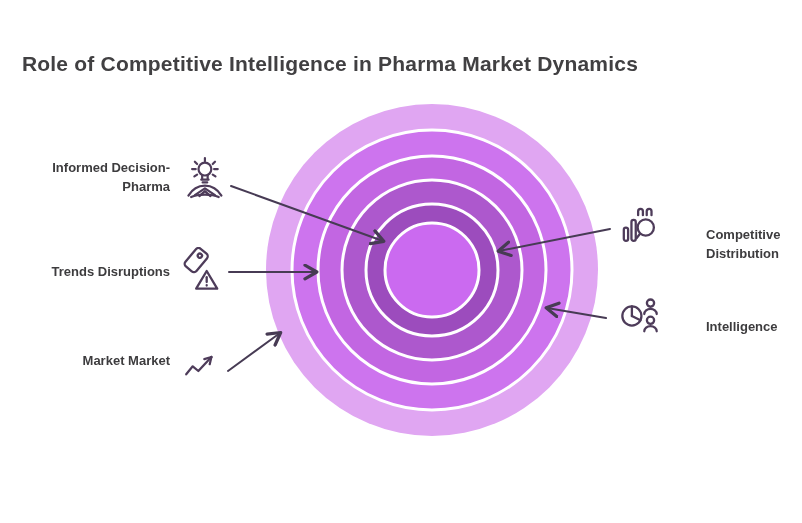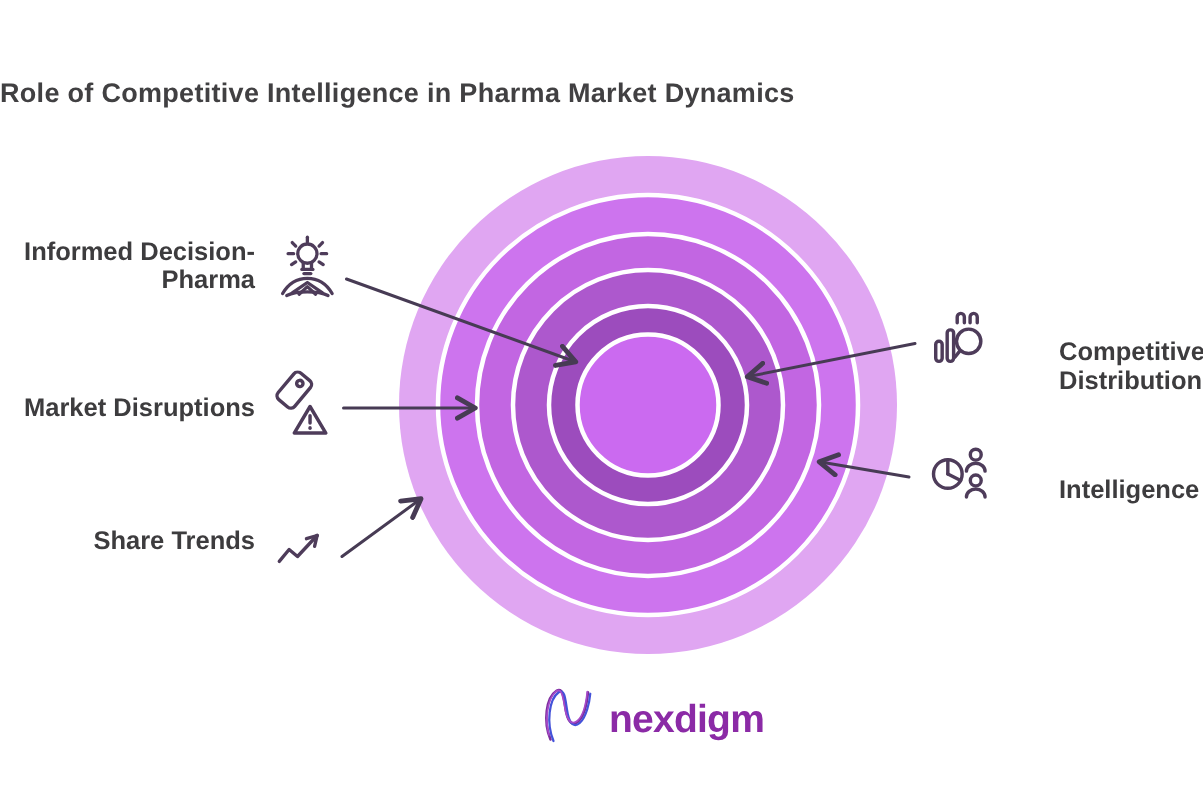--- a/index.html
+++ b/index.html
@@ -6,30 +6,30 @@
   .canvas{
     position:relative;
     width:802px;height:523px;
     background:#ffffff;
     font-family:"Liberation Sans", sans-serif;
     overflow:hidden;
   }
   .title{
     position:absolute;
     top:52px;left:0;width:660px;
-    text-align:left;
-    font-size:18px;
+    text-align:center;
+    font-size:21px;
     font-weight:700;
     color:#414042;
     letter-spacing:.2px;
   }
   .diagram-svg{position:absolute;top:0;left:0;}
   .label{
     position:absolute;
-    font-size:17px;
+    font-size:13px;
     font-weight:700;
     color:#3d3c3e;
     line-height:19px;
   }
   .label-left{left:0;width:170px;text-align:right;}
   .label-right{left:706px;width:120px;text-align:left;margin-top:20px;}
   .icon{position:absolute;}
   .icon svg{display:block;}
   .logo{
     position:absolute;
@@ -73,24 +73,24 @@
       <line x1="610" y1="229" x2="499" y2="251" marker-end="url(#ah)"></line>
       <line x1="606" y1="318" x2="547" y2="308" marker-end="url(#ah)"></line>
     </g>
   </svg>
 
   <div class="label label-left" style="top:158px">
     <div>Informed Decision-</div>
     <div>Pharma</div>
   </div>
   <div class="label label-left" style="top:262px">
-    <div>Market Disruptions</div>
+    <div>Trends Disruptions</div>
   </div>
   <div class="label label-left" style="top:351px">
-    <div>Share Trends</div>
+    <div>Market Market</div>
   </div>
 
   <div class="label label-right" style="top:205px">
     <div>Competitive</div>
     <div>Distribution</div>
   </div>
   <div class="label label-right" style="top:297px">
     <div>Intelligence</div>
   </div>
 
@@ -151,24 +151,14 @@
       <circle cx="13.5" cy="23" r="10"></circle>
       <line x1="13.5" y1="23" x2="13.5" y2="13"></line>
       <line x1="13.5" y1="23" x2="22.5" y2="27.5"></line>
       <circle cx="33" cy="9.5" r="3.8"></circle>
       <path d="M26.5,21 a6.5,5.5 0 0 1 13,0"></path>
       <circle cx="33" cy="27.5" r="3.8"></circle>
       <path d="M26.5,39 a6.5,5.5 0 0 1 13,0"></path>
     </svg>
   </div>
 
-  <div class="logo">
-    <span>
-      <svg width="40" height="44" viewBox="0 0 40 44" fill="none" stroke-linecap="round">
-        <path d="M7,39 C2,27 4,11 11,6.5 C16,3.5 16,14 17.5,21 C19,28 22,30 25.5,27 C30,23 31.5,13 32,7.5" stroke="#7b2d9b" stroke-width="1.7"></path>
-        <path d="M9,40 C4,28 6,12 12.5,7.5 C17,4.5 17,15 18.5,22 C20,29 23,31 26.5,28 C31,24 33,14 33.5,8.5" stroke="#4452d9" stroke-width="1.5"></path>
-        <path d="M6,36 C3,25 5,12 10.5,7 C15,3.5 15.5,13 17,20 C18.5,27 21.5,29.5 25,26.5 C29.5,22.5 31,12 31.5,7" stroke="#a64ac9" stroke-width="1.1"></path>
-      </svg>
-    </span>
-    <span class="logo-text">nexdigm</span>
-  </div>
 
 </div>
 
 </body></html>

